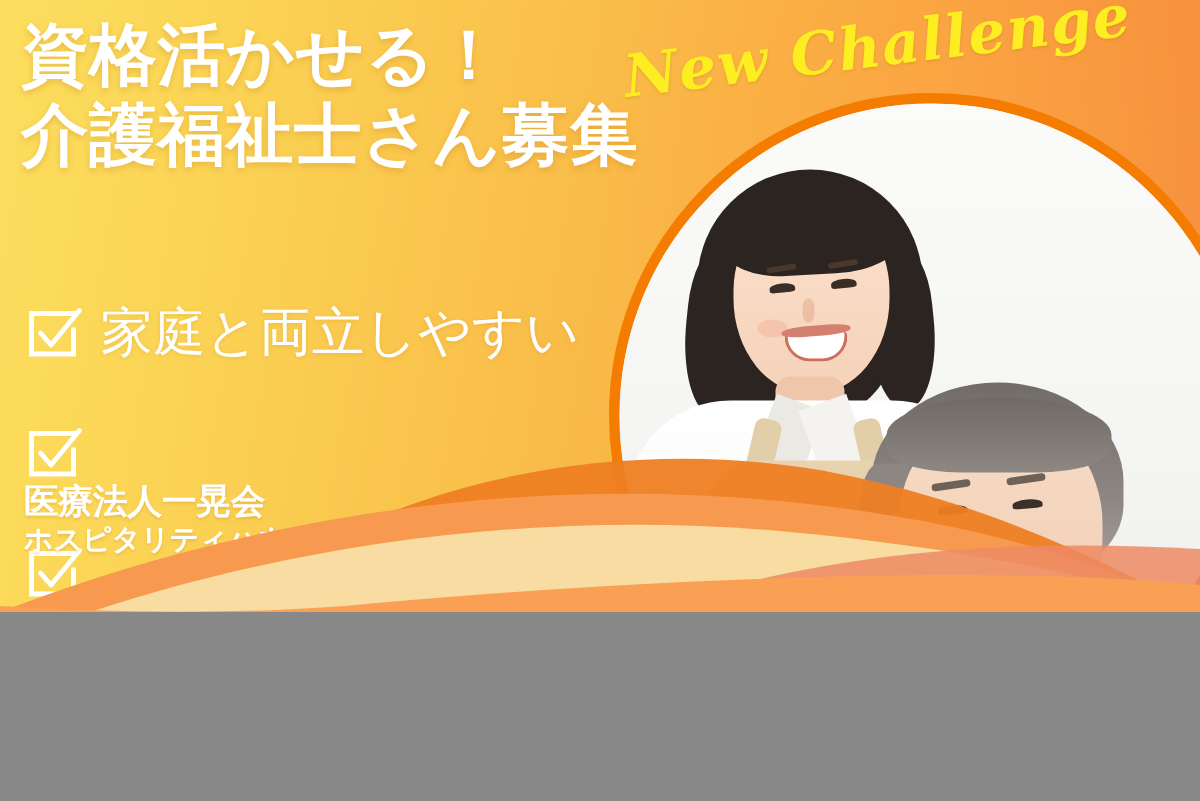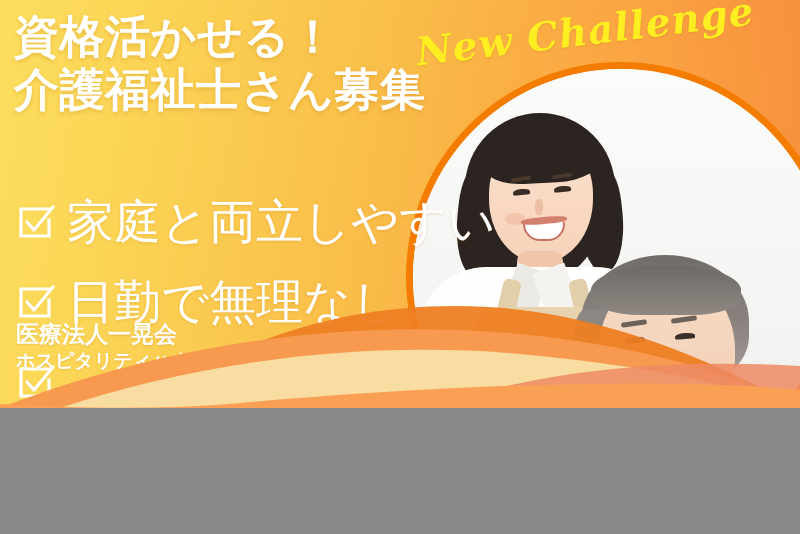--- a/index.html
+++ b/index.html
@@ -64,21 +64,21 @@
   .check-row:last-child{margin-bottom:0;}
   .cbox{
     position:relative;
     width:38px;height:38px;
     flex:0 0 38px;
     margin-right:13px;
   }
   .cbox svg{display:block;overflow:visible;}
   .check-label{
     color:#ffffff;
-    font-size:47px;
+    font-size:35px;
     font-weight:normal;
     line-height:38px;
     white-space:nowrap;
     text-shadow:0 1px 3px rgba(190,120,20,.22);
   }
 
   
   .footer{
     position:absolute;left:16px;bottom:34px;z-index:8;
   }
@@ -290,21 +290,20 @@
       <span class="check-label">家庭と両立しやすい</span>
     </div>
 
     <div class="check-row">
       <span class="cbox">
         <svg width="38" height="38" viewBox="0 0 38 38" fill="none">
           <path d="M33 6 H5 V33 H33 V17" stroke="#ffffff" stroke-width="3.2" stroke-linecap="square" fill="none"></path>
           <path d="M11 19 L18 27 L37 4" stroke="#ffffff" stroke-width="3.2" stroke-linecap="round" stroke-linejoin="round" fill="none"></path>
         </svg>
       </span>
-      <span class="check-label">日勤で無理なし</span>
     </div>
 
     <div class="check-row">
       <span class="cbox">
         <svg width="38" height="38" viewBox="0 0 38 38" fill="none">
           <path d="M33 6 H5 V33 H33 V17" stroke="#ffffff" stroke-width="3.2" stroke-linecap="square" fill="none"></path>
           <path d="M11 19 L18 27 L37 4" stroke="#ffffff" stroke-width="3.2" stroke-linecap="round" stroke-linejoin="round" fill="none"></path>
         </svg>
       </span>
     </div>

